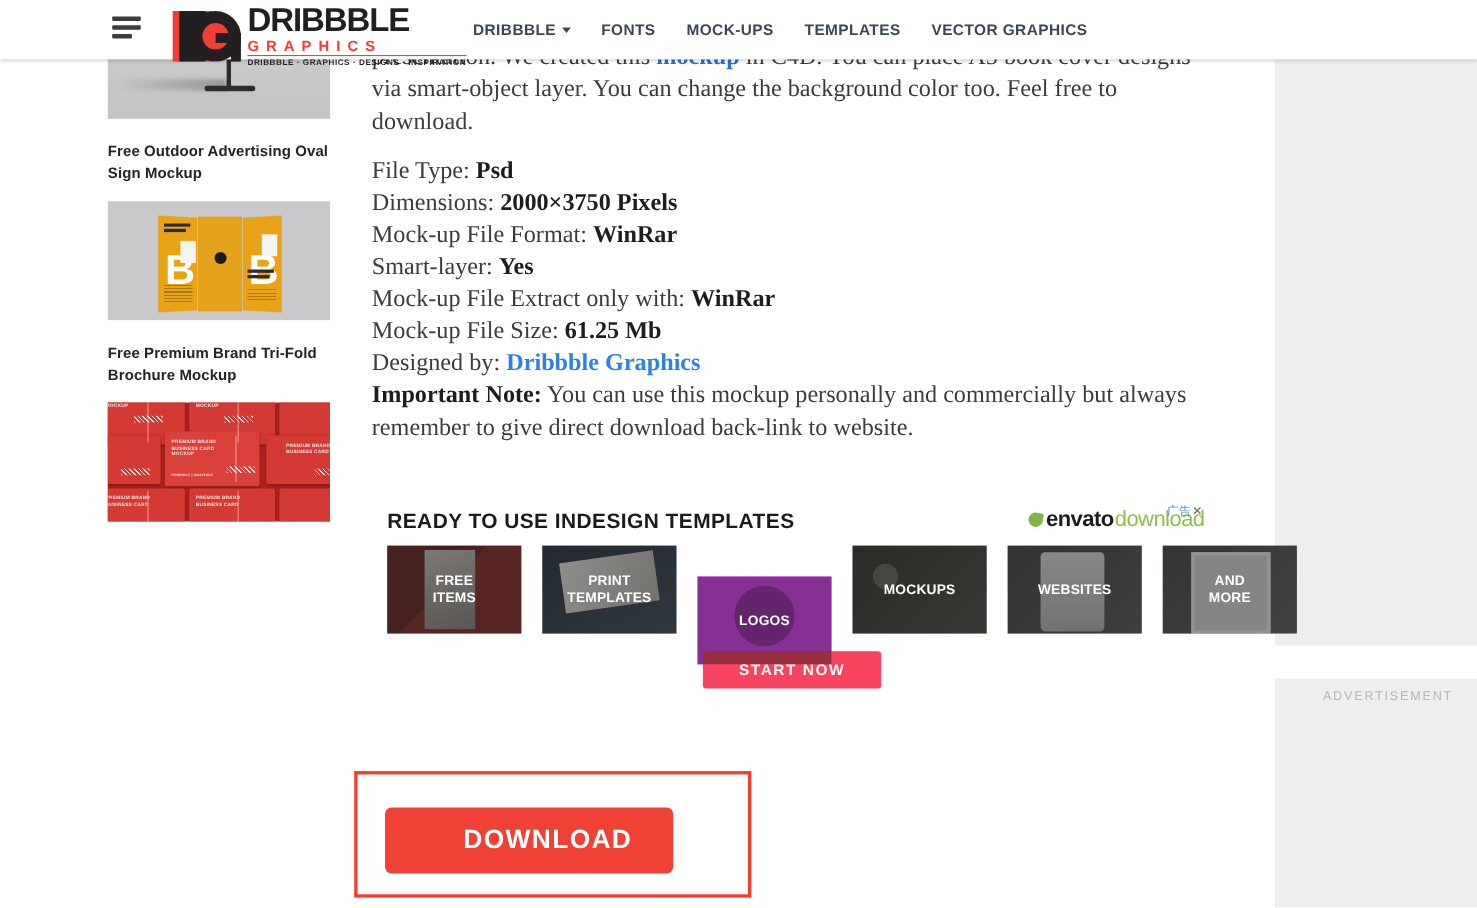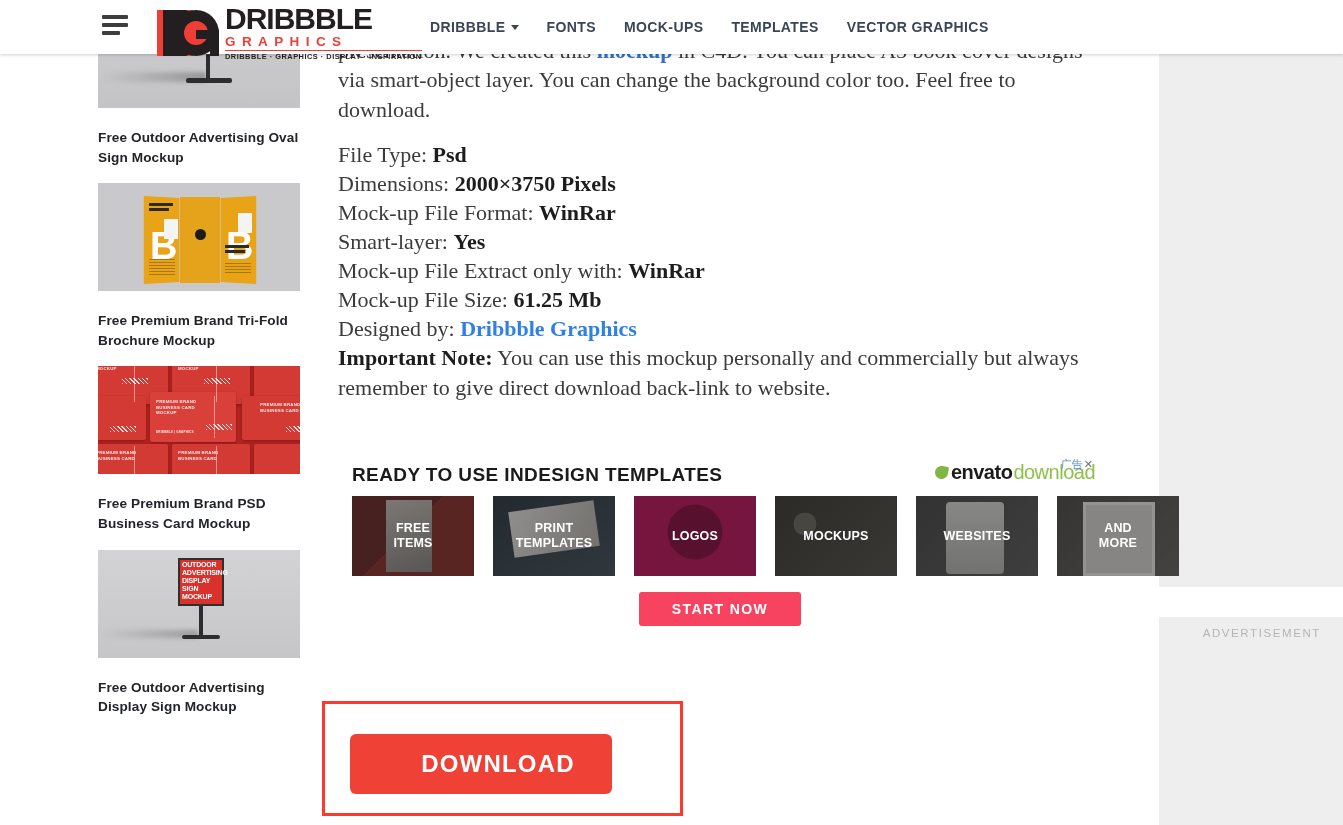--- a/index.html
+++ b/index.html
@@ -154,21 +154,21 @@
     position: relative; z-index: 2; color:#fff; font-weight:bold;
     font-size: 12.5px; line-height: 15px; text-align:center;
     letter-spacing:.2px; font-family:"Liberation Sans",sans-serif;
   }
   .tile-a { background: linear-gradient(135deg,#6b2c2a 0 45%,#8a3330 45% 100%); }
   .tile-a::before { content:""; position:absolute; left:34px; top:4px; width:46px; height:72px;
       background: linear-gradient(160deg,#c7c1bb,#8d8681); z-index:1; }
   .tile-b { background: linear-gradient(150deg,#2e3a44,#46525d); }
   .tile-b::before { content:""; position:absolute; left:18px; top:10px; width:86px; height:46px;
       background: linear-gradient(120deg,#e9e7e3,#b9b5b0); transform: rotate(-8deg); z-index:1; }
-  .tile-c { background: #be185d; }
+  .tile-c { background: #d946ef; margin-top: 28px; }
   .tile-c::before { content:""; position:absolute; left:0; top:0; right:0; bottom:0;
       background: radial-gradient(circle at 50% 45%, rgba(0,0,0,.28) 0 36%, transparent 37%); z-index:1; }
   .tile-d { background: linear-gradient(135deg,#3f3c37,#56524c); }
   .tile-d::before { content:""; position:absolute; left:10px; top:8px; width:40px; height:40px;
       background: radial-gradient(circle,#6f6b62 0 40%,transparent 41%); z-index:1; }
   .tile-e { background: linear-gradient(135deg,#4a4a4a,#5e5e5e); }
   .tile-e::before { content:""; position:absolute; left:30px; top:6px; width:58px; height:72px;
       background: linear-gradient(#dcdcda,#b6b6b4); border-radius:4px; z-index:1; }
   .tile-f { background: linear-gradient(135deg,#4f4d4b,#686563); justify-content: center; }
   .tile-f::before { content:""; position:absolute; left:26px; top:6px; width:66px; height:68px;
@@ -302,36 +302,22 @@
         <div class="hatch" style="left:24px;top:12px;width:26px;"></div>
         <div class="hatch" style="left:106px;top:12px;width:26px;"></div>
         <div class="hatch" style="left:12px;top:60px;width:26px;"></div>
         <div class="hatch" style="left:188px;top:60px;width:26px;"></div>
         <div class="vline" style="left:116px;top:30px;height:42px;"></div>
         <div class="vline" style="left:36px;top:-4px;height:40px;"></div>
         <div class="vline" style="left:118px;top:-4px;height:40px;"></div>
         <div class="vline" style="left:36px;top:80px;height:40px;"></div>
         <div class="vline" style="left:118px;top:80px;height:40px;"></div>
       </div>
-      <div class="thumb-title">Free Premium Brand PSD Business Card Mockup</div>
-    </div>
-
-    <div class="thumb-card">
-      <div class="thumb t4">
-        <div class="shad"></div>
-        <div class="board"></div>
-        <div class="btxt">OUTDOOR</div>
-        <div class="btxt" style="top:19px;">ADVERTISING</div>
-        <div class="btxt" style="top:27px;">DISPLAY</div>
-        <div class="btxt" style="top:35px;">SIGN MOCKUP</div>
-        <div class="pole"></div>
-        <div class="base"></div>
-      </div>
-      <div class="thumb-title">Free Outdoor Advertising Display Sign Mockup</div>
-    </div>
+    </div>
+
   </div>
 
   <div class="article">
     <p><span>presentation. We created this </span><a class="lnk" href="#">mockup</a><span> in C4D. You can place A5 book cover designs via smart-object layer. You can change the background color too. Feel free to download.</span></p>
 
     <div class="specs">
       <div><span>File Type:</span> <b>Psd</b></div>
       <div><span>Dimensions:</span> <b>2000×3750 Pixels</b></div>
       <div><span>Mock-up File Format:</span> <b>WinRar</b></div>
       <div><span>Smart-layer:</span> <b>Yes</b></div>
@@ -390,21 +376,21 @@
         <div class="redbox"></div>
         <div class="dblack"></div>
         <div class="gcirc"></div>
         <div class="ginner"></div>
         <div class="gbar"></div>
         <div class="gstem"></div>
       </div>
       <div class="logo-txt">
         <div class="logo-top">DRIBBBLE</div>
         <div class="logo-mid">GRAPHICS</div>
-        <div class="logo-bot">DRIBBBLE · GRAPHICS · DISPLAY · INSPIRATION</div>
+        <div class="logo-bot">DRIBBBLE · GRAPHICS · DESIGNS · INSPIRATION</div>
       </div>
     </div>
 
     <div class="mainnav">
       <div class="navitem">
         <span>DRIBBBLE</span>
         <span class="caret"></span>
       </div>
       <div class="navitem">
         <span>FONTS</span>

